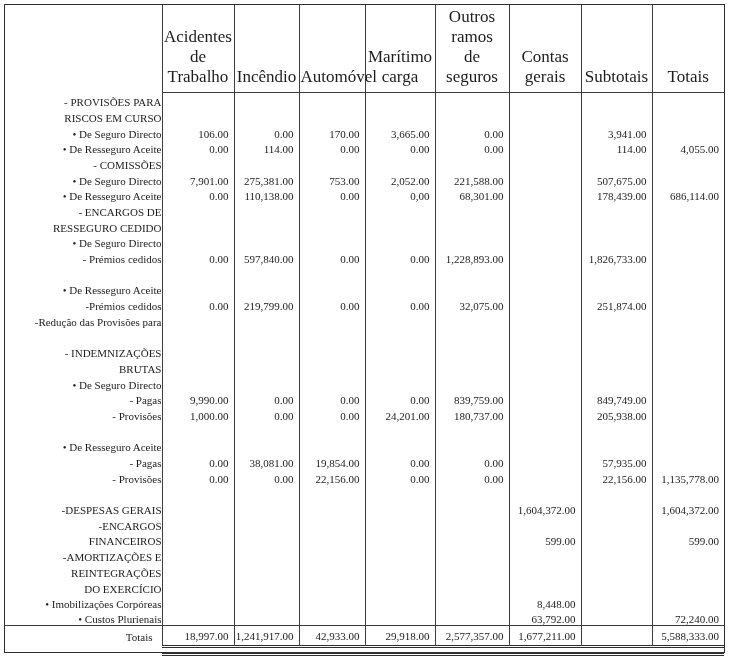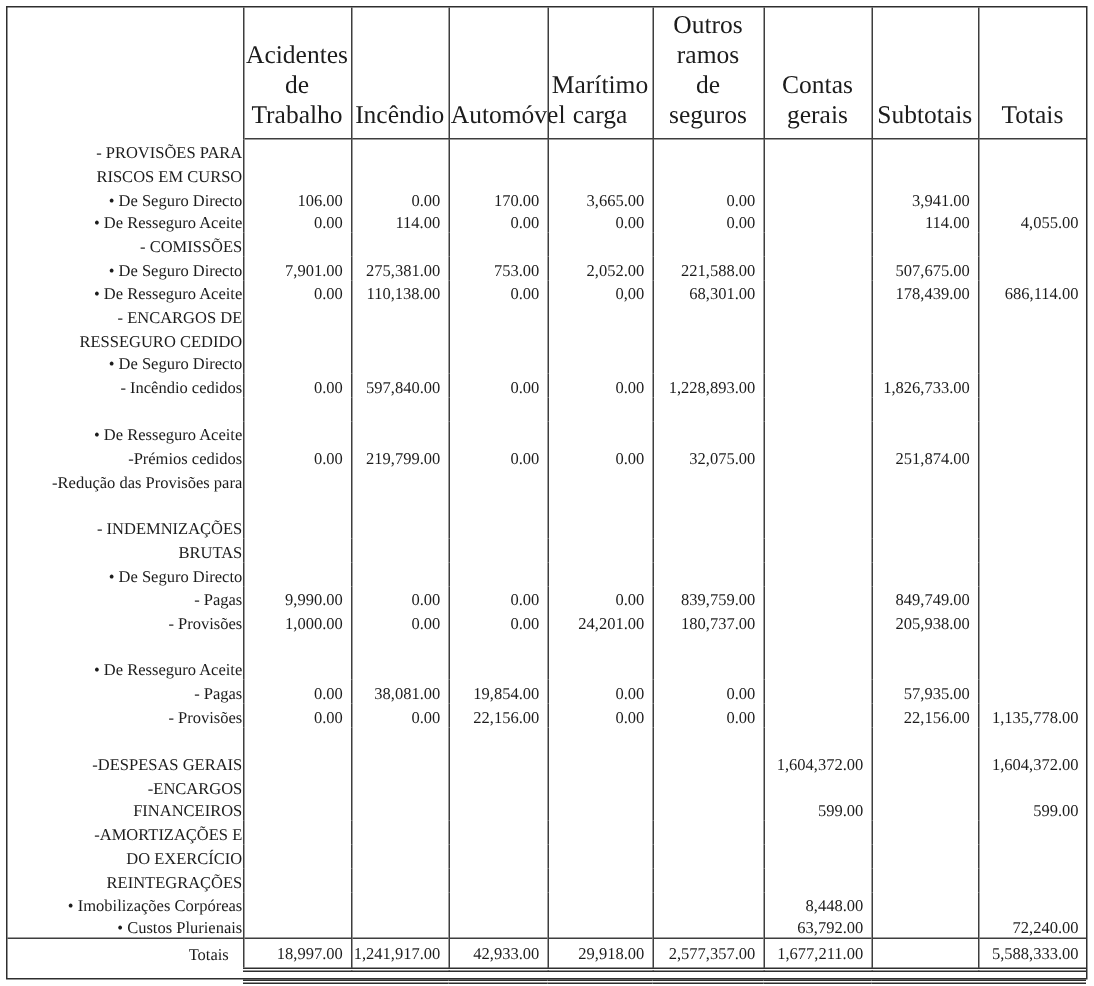--- a/index.html
+++ b/index.html
@@ -217,21 +217,21 @@
           <td class="num"></td>
           <td class="num"></td>
           <td class="num"></td>
           <td class="num"></td>
           <td class="num"></td>
           <td class="num"></td>
           <td class="num"></td>
           <td class="num"></td>
         </tr>
         <tr>
-          <td class="label ind2">- Incêndio cedidos</td>
+          <td class="label ind2">- Prémios cedidos</td>
           <td class="num">0.00</td>
           <td class="num">597,840.00</td>
           <td class="num">0.00</td>
           <td class="num">0.00</td>
           <td class="num">1,228,893.00</td>
           <td class="num"></td>
           <td class="num">1,826,733.00</td>
           <td class="num"></td>
         </tr>
         <tr>
@@ -437,32 +437,32 @@
           <td class="num"></td>
           <td class="num"></td>
           <td class="num"></td>
           <td class="num"></td>
           <td class="num"></td>
           <td class="num"></td>
           <td class="num"></td>
           <td class="num"></td>
         </tr>
         <tr>
+          <td class="label ind1">REINTEGRAÇÕES</td>
+          <td class="num"></td>
+          <td class="num"></td>
+          <td class="num"></td>
+          <td class="num"></td>
+          <td class="num"></td>
+          <td class="num"></td>
+          <td class="num"></td>
+          <td class="num"></td>
+        </tr>
+        <tr>
           <td class="label ind1">DO EXERCÍCIO</td>
-          <td class="num"></td>
-          <td class="num"></td>
-          <td class="num"></td>
-          <td class="num"></td>
-          <td class="num"></td>
-          <td class="num"></td>
-          <td class="num"></td>
-          <td class="num"></td>
-        </tr>
-        <tr>
-          <td class="label ind1">REINTEGRAÇÕES</td>
           <td class="num"></td>
           <td class="num"></td>
           <td class="num"></td>
           <td class="num"></td>
           <td class="num"></td>
           <td class="num"></td>
           <td class="num"></td>
           <td class="num"></td>
         </tr>
         <tr>

